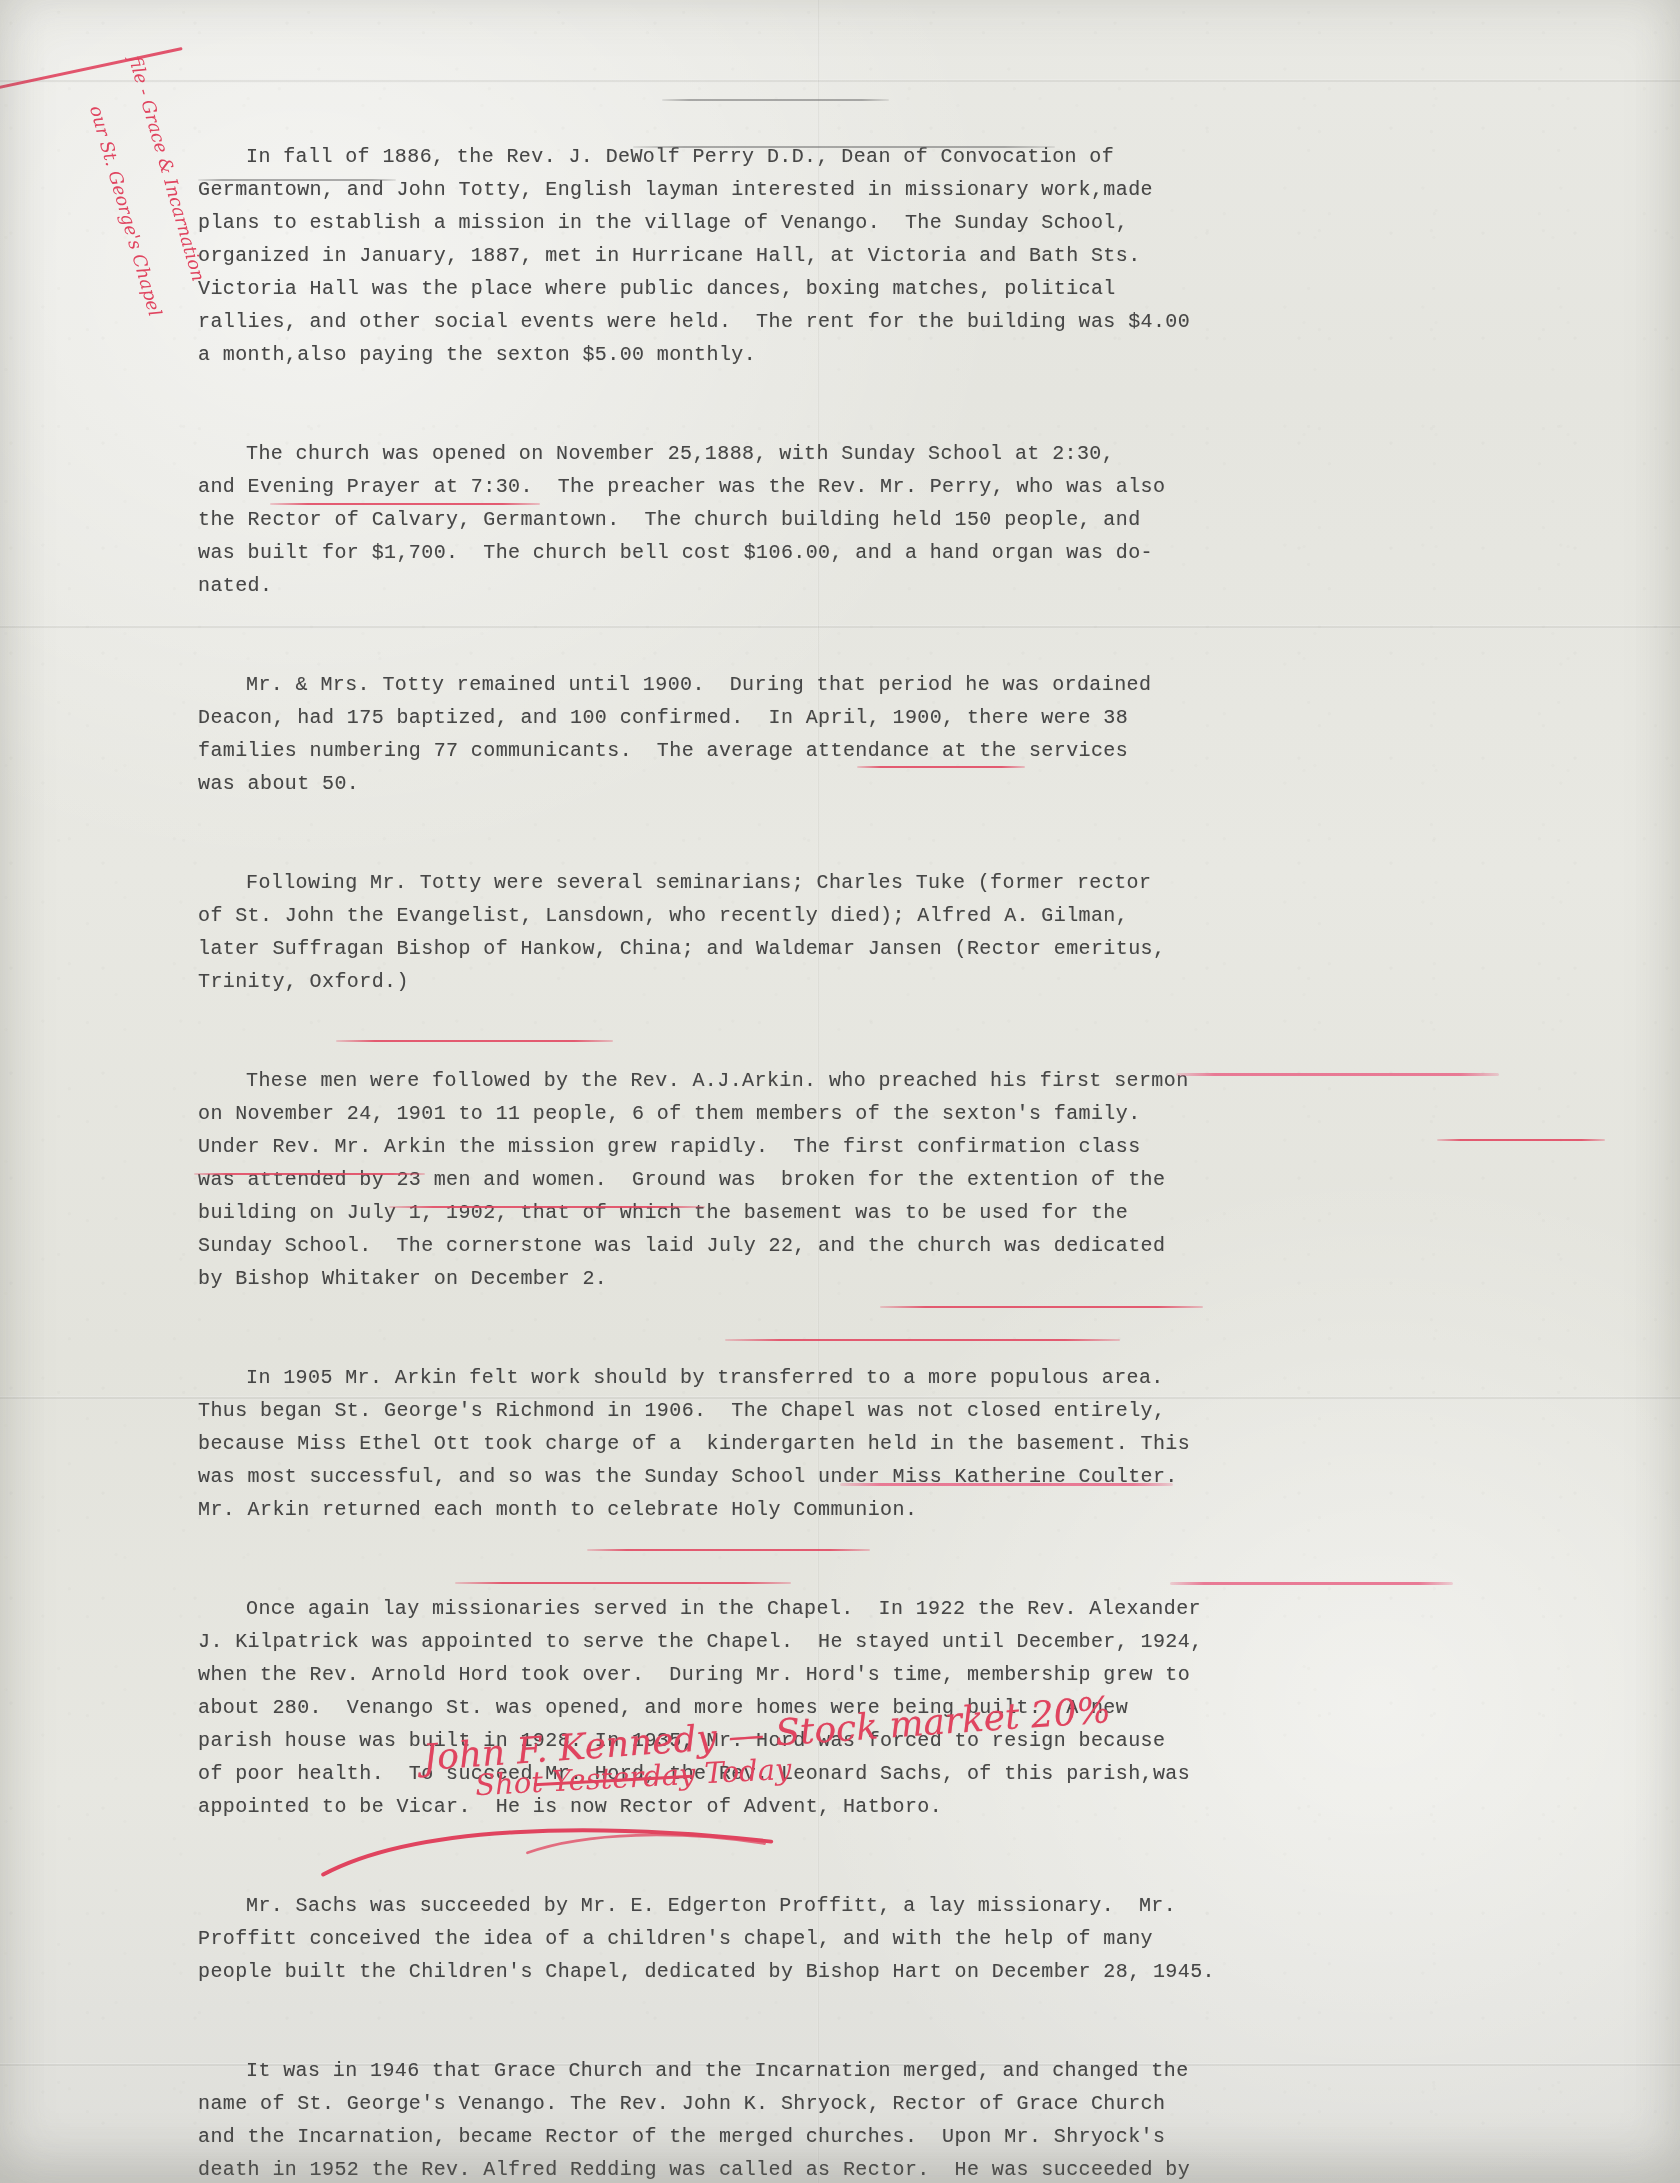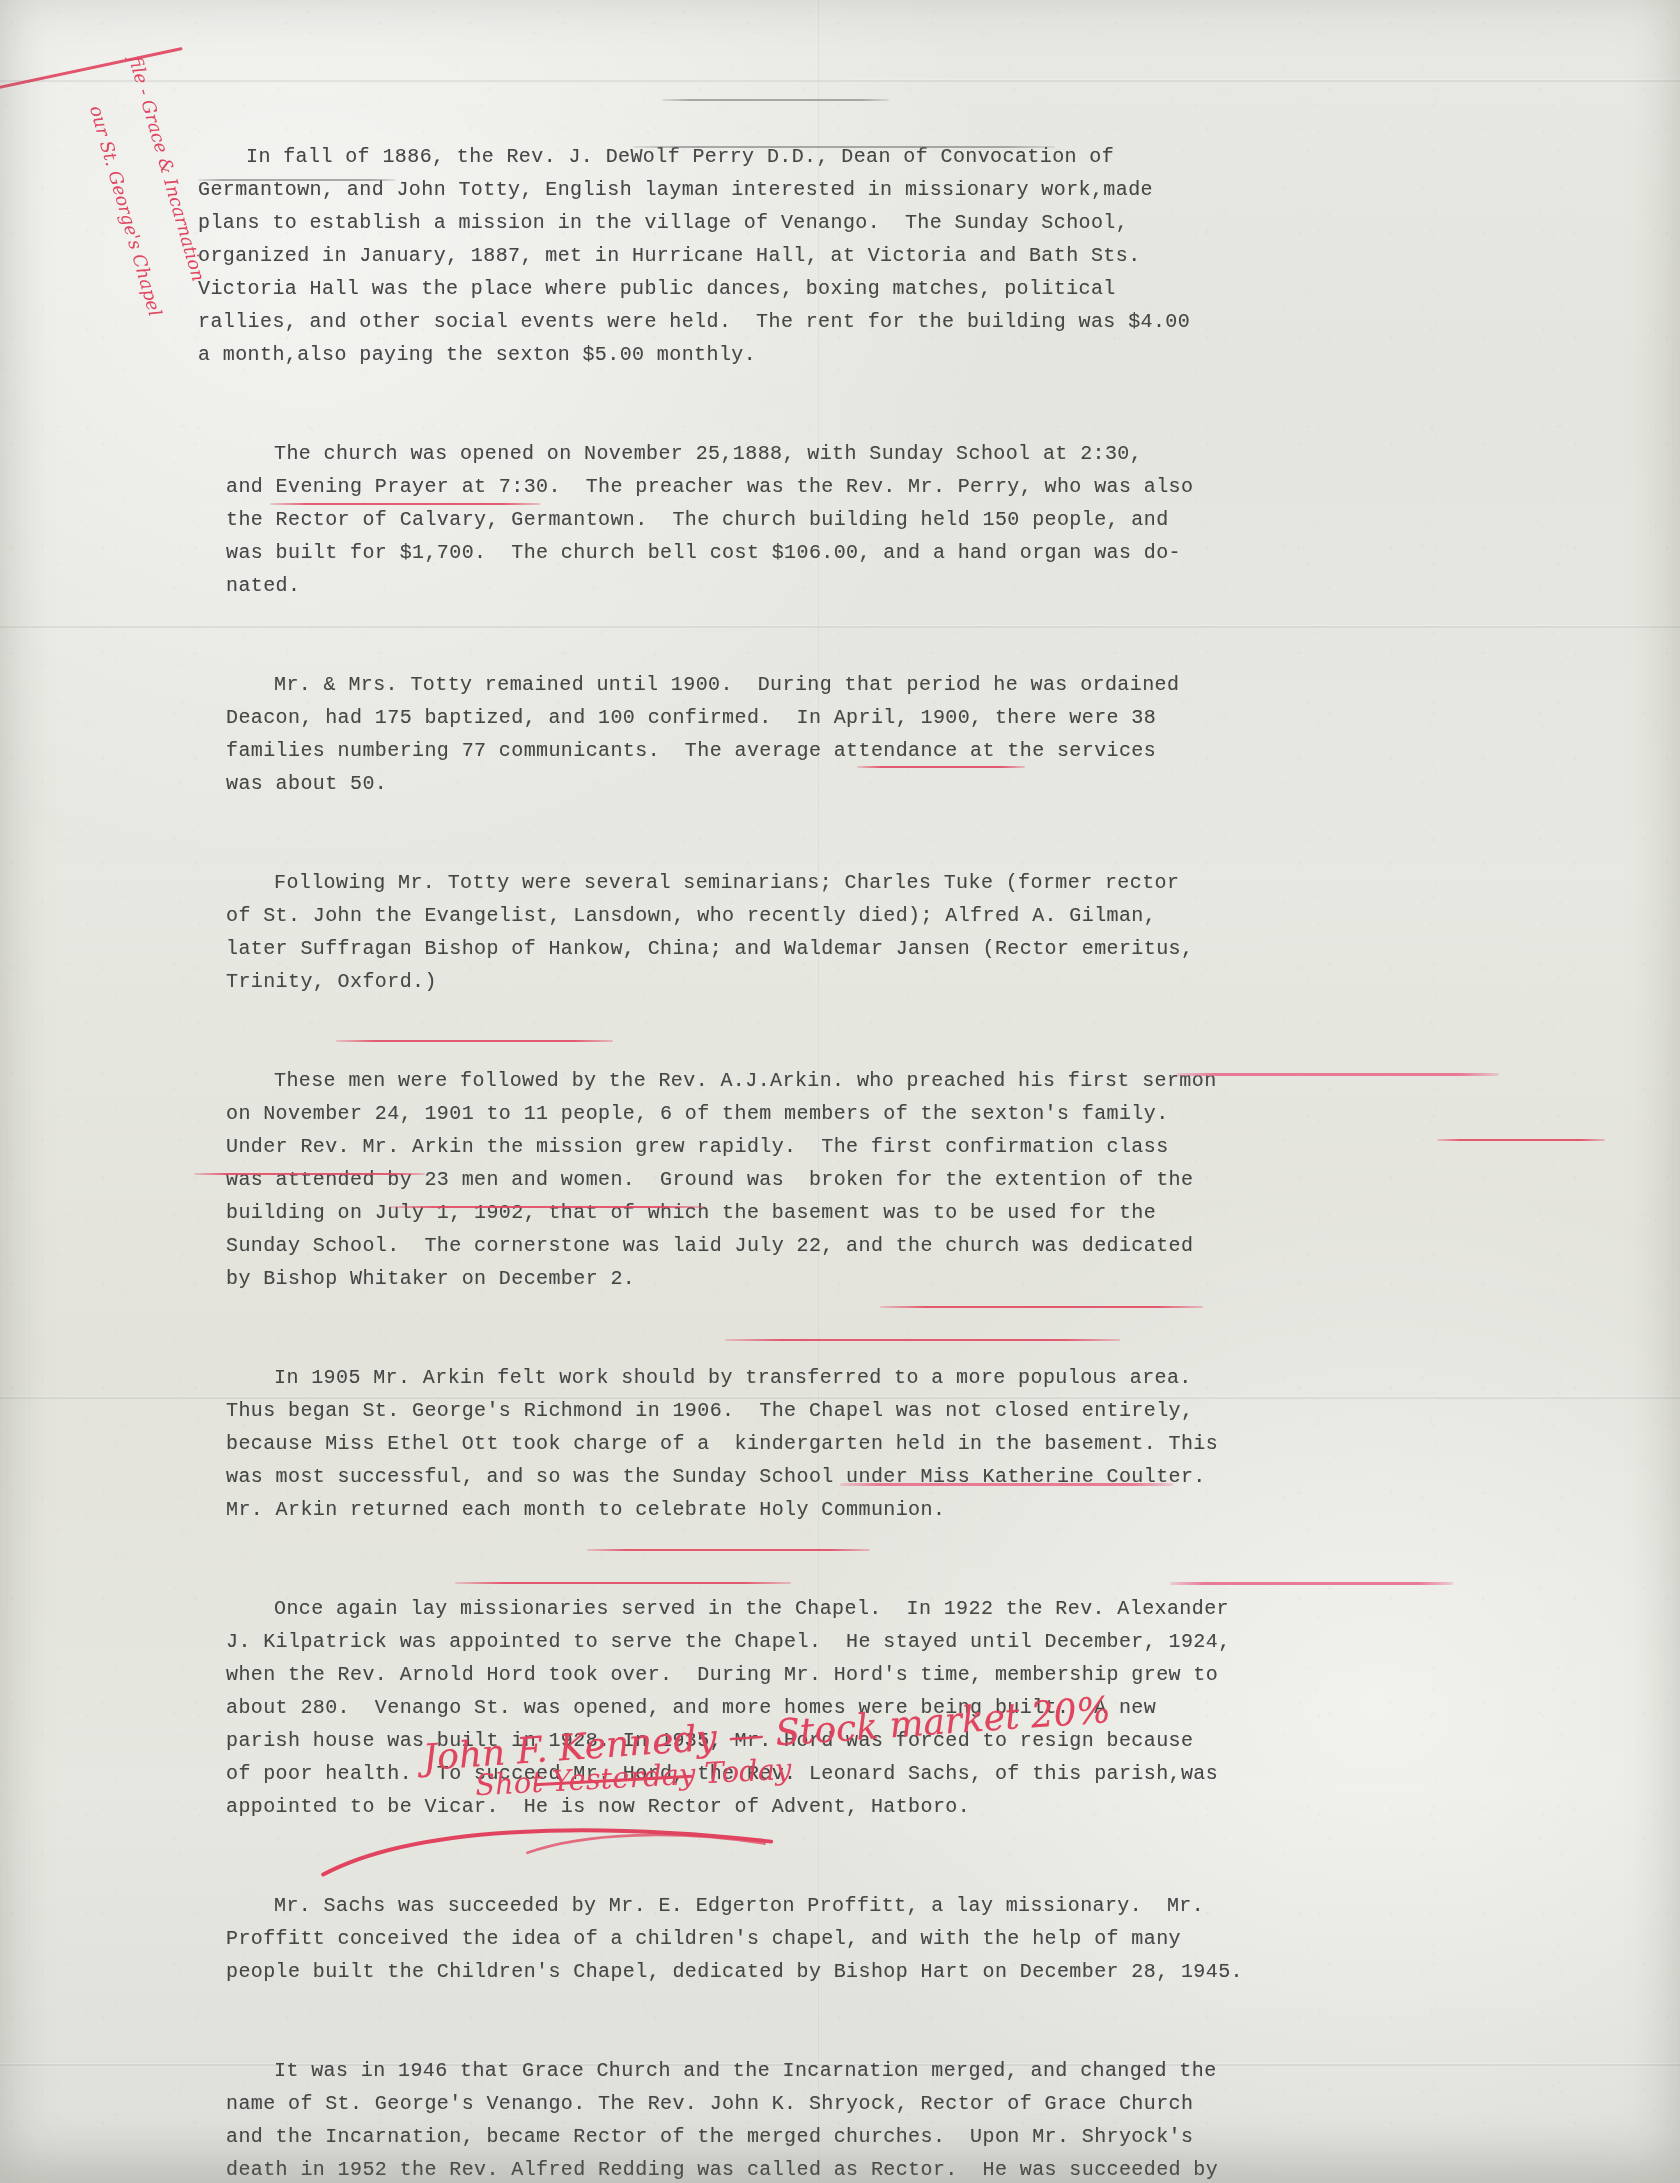--- a/index.html
+++ b/index.html
@@ -79,21 +79,21 @@
     font-family: "Liberation Mono", "DejaVu Sans Mono", monospace;
     font-size: 20px;
     line-height: 33px;
     letter-spacing: 0.4px;
     color: #3b3b3b;
     white-space: pre-wrap;
     text-shadow: 0 0 0.7px rgba(60,60,60,0.35);
     opacity: 0.93;
   }
   #typed p { margin: 0; }
-  #typed p + p { margin-top: 0px; margin-left: 28px; }
+  #typed p + p { margin-top: 0px; }
   .ind { display: inline-block; width: 4ch; }
   .uline {
     position: absolute;
     height: 3.3px;
     border-radius: 2px;
     background: linear-gradient(90deg, rgba(226,70,96,0.25), rgba(226,70,96,0.95) 14%, rgba(226,70,96,0.95) 86%, rgba(226,70,96,0.3));
     pointer-events: none;
   }
   .uline.thin { height: 2.3px; opacity: .92; }
   .uline.pink { background: linear-gradient(90deg, rgba(232,110,140,0.25), rgba(232,110,140,0.9) 12%, rgba(232,110,140,0.9) 88%, rgba(232,110,140,0.25)); }

